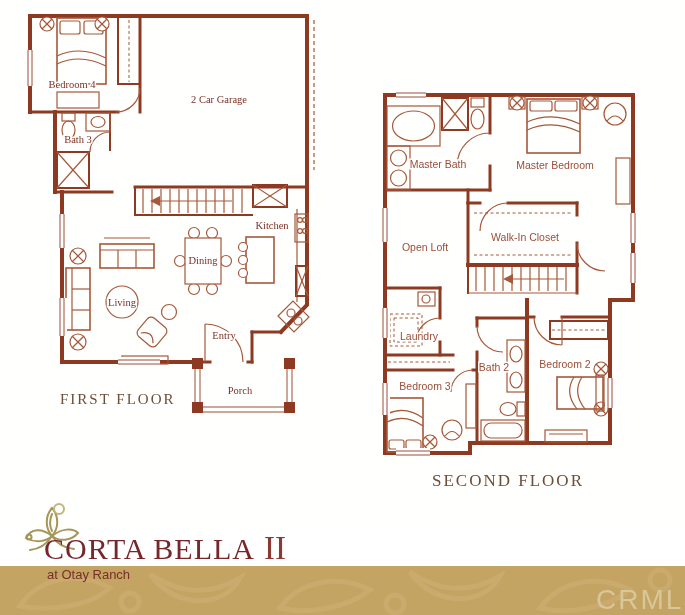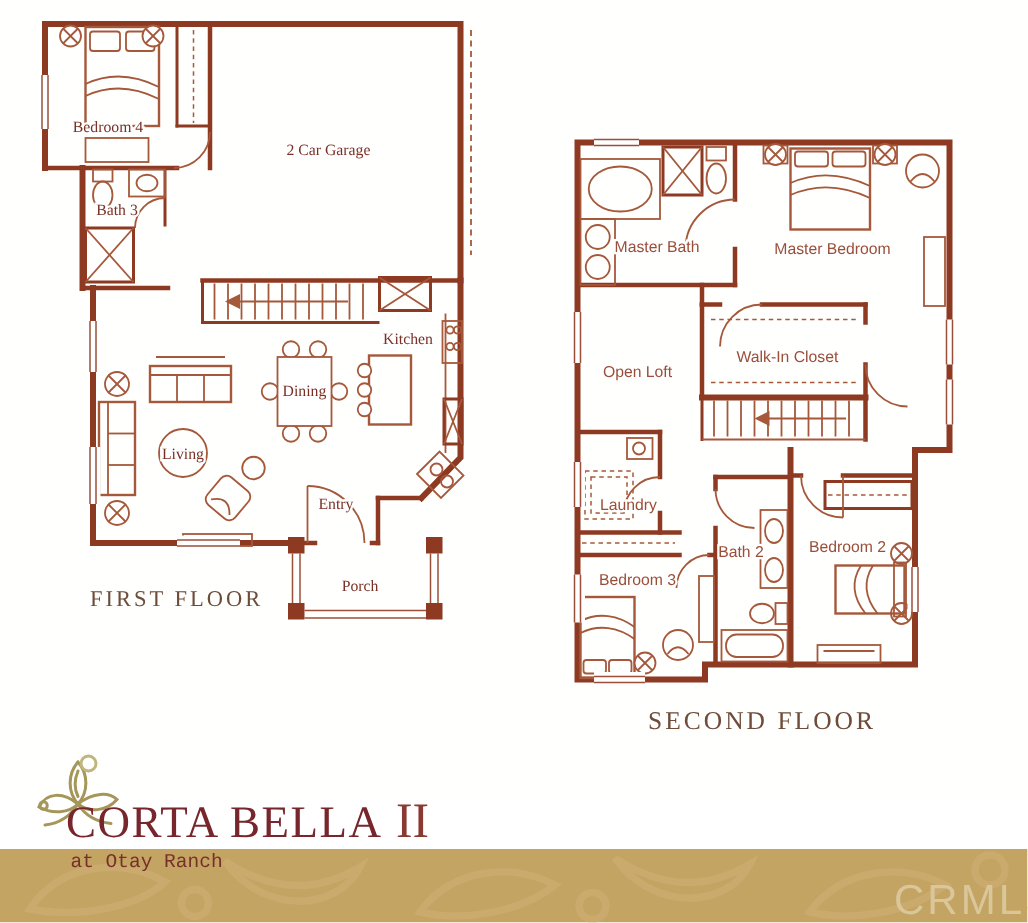--- a/index.html
+++ b/index.html
@@ -32,21 +32,21 @@
   .title{font-family:"Liberation Serif",serif;fill:#6e4c3a;letter-spacing:2px;}
 
   
   #band{position:absolute;left:0;top:566px;width:685px;height:49px;background:#c4a462;}
   #brand{position:absolute;left:44px;top:530px;white-space:nowrap;z-index:3;}
   #brand .nm{font-family:"Liberation Serif",serif;font-size:30px;letter-spacing:1px;
              color:#77262c;}
   #brand .nl{font-family:"Liberation Serif",serif;font-size:33px;color:#8a3a33;
              margin-left:9px;font-weight:400;margin-top:11px;}
   #tagline{position:absolute;left:47px;top:567px;z-index:3;
-           font-family:Liberation Mono, monospace;font-size:13px;color:#76302a;}
+           font-family:Liberation Sans, sans-serif;font-size:13px;color:#76302a;}
   #logo-svg{left:22px;top:500px;z-index:3;}
   #crmls{position:absolute;left:596px;top:584px;z-index:3;
          font-family:"Liberation Sans",sans-serif;font-size:28px;letter-spacing:2px;
          color:#d9c69a;}
 </style>
 </head>
 <body>
 
 <div id="sheet">
 

